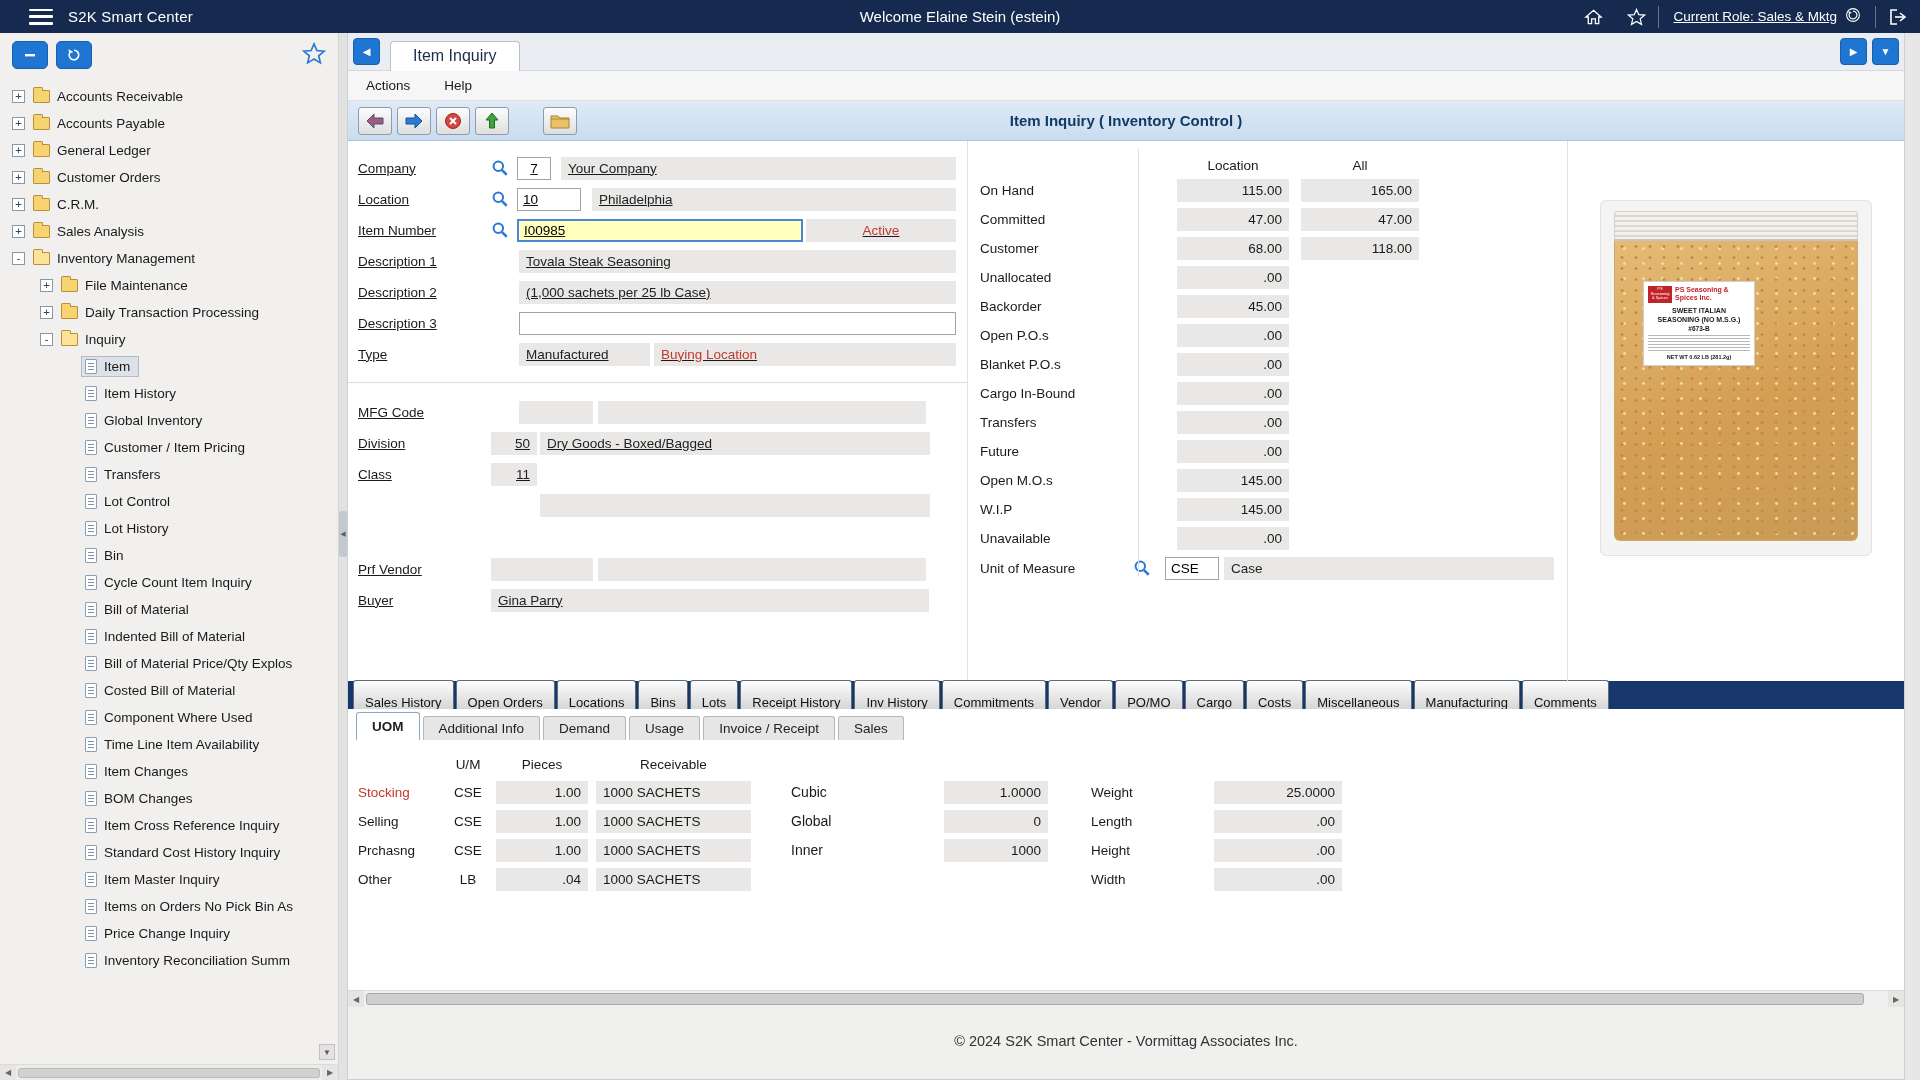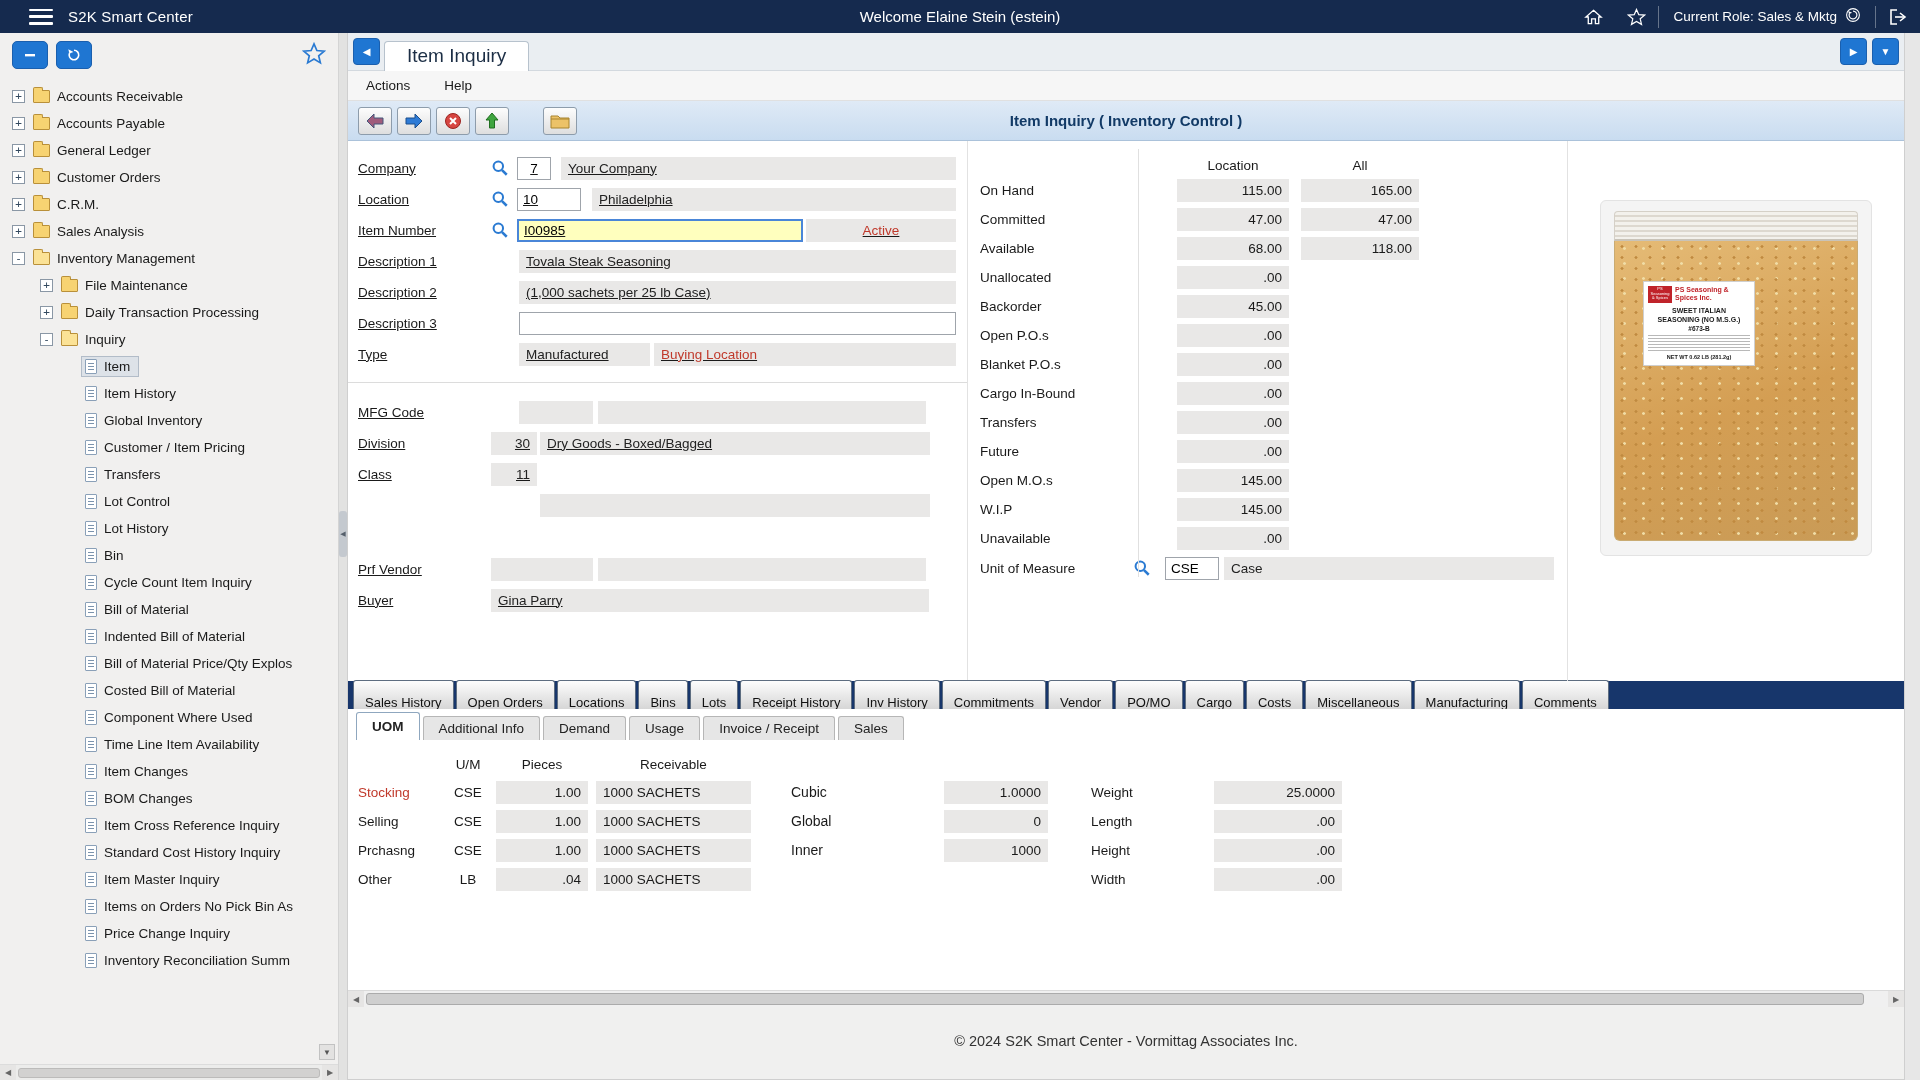--- a/index.html
+++ b/index.html
@@ -6,21 +6,21 @@
   html,body { width:1920px; height:1080px; overflow:hidden; }
   body { font-family:"Liberation Sans", sans-serif; background:#e7e7e7; position:relative; color:#1a1a1a; }
 
   
   .topbar { position:absolute; top:0; left:0; width:1920px; height:33px; background:#152a4e; display:flex; align-items:center; color:#fff; }
   .tb-left { display:flex; align-items:center; gap:14px; padding-left:12px;margin-left:16px; }
   .hamburger { width:26px; height:20px; background:none; border:none; display:flex; flex-direction:column; justify-content:space-between; padding:2px 1px; cursor:pointer; }
   .hamburger span { height:2.5px; background:#fff; border-radius:1px; }
   .app-title { font-size:15px; letter-spacing:.2px; }
   .tb-center { position:absolute; left:0; right:0; text-align:center; font-size:15px; pointer-events:none; }
-  .tb-right { margin-left:auto; display:flex; align-items:center; height:100%; }
+  .tb-right { margin-left:auto; display:flex; align-items:center; height:100%;text-decoration:underline; }
   .tb-btn { background:none; border:none; padding:0 12px; height:100%; display:flex; align-items:center; cursor:pointer; }
   .tb-sep { width:1px; height:22px; background:rgba(255,255,255,.35); }
   .role-box { display:flex; align-items:center; gap:8px; padding:0 14px; font-size:13.5px; cursor:pointer; height:100%; }
 
   
   .sidebar { position:absolute; top:33px; left:0; width:339px; height:1047px; background:#f1f0ef; border-right:1px solid #d4d4d4; }
   .sb-toolbar { height:44px; display:flex; align-items:center; gap:8px; padding:0 12px; }
   .sb-btn { width:36px; height:28px; background:#1f76d2; border:1px solid #1a5fae; border-radius:5px; color:#fff; display:flex; align-items:center; justify-content:center; cursor:pointer; }
   .sb-star { margin-left:auto; background:none; border:none; cursor:pointer; }
   .tree { margin-top:6px; font-size:13.5px; }
@@ -42,21 +42,21 @@
   .sb-hthumb { flex:1; height:10px; margin:0 2px; background:#d2d1d0; border:1px solid #bcbbba; border-radius:3px; }
 
   
   .splitter { position:absolute; top:33px; left:339px; width:8px; height:1047px; background:#e2e2e1; }
   .grip { position:absolute; top:478px; left:0; width:8px; height:46px; background:#c4c9cf; border-radius:3px; font-size:7px; color:#56606c; display:flex; align-items:center; justify-content:center; cursor:col-resize; }
 
   
   .main { position:absolute; top:33px; left:347px; width:1558px; height:1047px; background:#fff; display:flex; flex-direction:column; border:1px solid #cfcfcf; border-top:none; }
   .tabstrip { height:38px; background:#eaeef2; display:flex; align-items:center; padding:0 5px; border-bottom:1px solid #d3d9df; }
   .nav-sq { width:27px; height:27px; background:#1f76d2; border:1px solid #1a5fae; border-radius:4px; color:#fff; font-size:10px; display:flex; align-items:center; justify-content:center; cursor:pointer; }
-  .doc-tab { margin-left:4px; height:30px; margin-top:8px; background:#fff; border:1px solid #b7c2cd; border-bottom:none; border-radius:4px 4px 0 0; padding:0 22px; font-size:19px; display:flex; align-items:center; color:#1c2e45; cursor:pointer; }
+  .doc-tab { margin-left:10px; height:30px; margin-top:8px; background:#fff; border:1px solid #b7c2cd; border-bottom:none; border-radius:4px 4px 0 0; padding:0 22px; font-size:16px; display:flex; align-items:center; color:#1c2e45; cursor:pointer; }
   .strip-right { margin-left:auto; display:flex; gap:5px; }
   .menubar { height:30px; background:#f6f6f6; border-bottom:1px solid #e0e0e0; display:flex; align-items:center; gap:34px; padding-left:18px; font-size:13.5px; }
   .menu-item { cursor:pointer; }
   .toolbar { height:40px; background:linear-gradient(#dfeaf6,#c9dcf0); border-bottom:1px solid #abc2da; display:flex; align-items:center; gap:5px; padding-left:10px; position:relative; }
   .tool-btn { width:34px; height:28px; background:linear-gradient(#fdfdfd,#dedede); border:1px solid #8d9cab; border-radius:3px; display:flex; align-items:center; justify-content:center; cursor:pointer; }
   .tool-gap { width:24px; }
   .screen-title { position:absolute; left:0; right:0; text-align:center; font-size:15px; font-weight:bold; color:#123a66; pointer-events:none; }
 
   
   .content { height:540px; display:flex; background:#fff; }
@@ -583,21 +583,21 @@
 
       <div class="sep"></div>
 
       <div class="frow">
         <span class="flabel">MFG Code</span>
         <span class="fld box1 indent"></span>
         <span class="fld" style="width:328px"></span>
       </div>
       <div class="frow">
         <span class="flabel">Division</span>
-        <span class="fld codebox">30</span>
+        <span class="fld codebox">50</span>
         <span class="fld" style="width:390px">Dry Goods - Boxed/Bagged</span>
       </div>
       <div class="frow">
         <span class="flabel">Class</span>
         <span class="fld codebox">11</span>
       </div>
       <div class="frow">
         <span class="flabel"></span>
         <span class="codespacer"></span>
         <span class="fld" style="width:390px"></span>
@@ -629,21 +629,21 @@
             <span class="sbox num allbox">165.00</span>
           </div>
 
           <div class="stat-row">
             <span class="stat-label">Committed</span>
             <span class="sbox num">47.00</span>
             <span class="sbox num allbox">47.00</span>
           </div>
 
           <div class="stat-row">
-            <span class="stat-label">Available</span>
+            <span class="stat-label">Customer</span>
             <span class="sbox num">68.00</span>
             <span class="sbox num allbox">118.00</span>
           </div>
 
           <div class="stat-row noall">
             <span class="stat-label">Unallocated</span>
             <span class="sbox num">.00</span>
             <span class="sbox num allbox"></span>
           </div>
 

